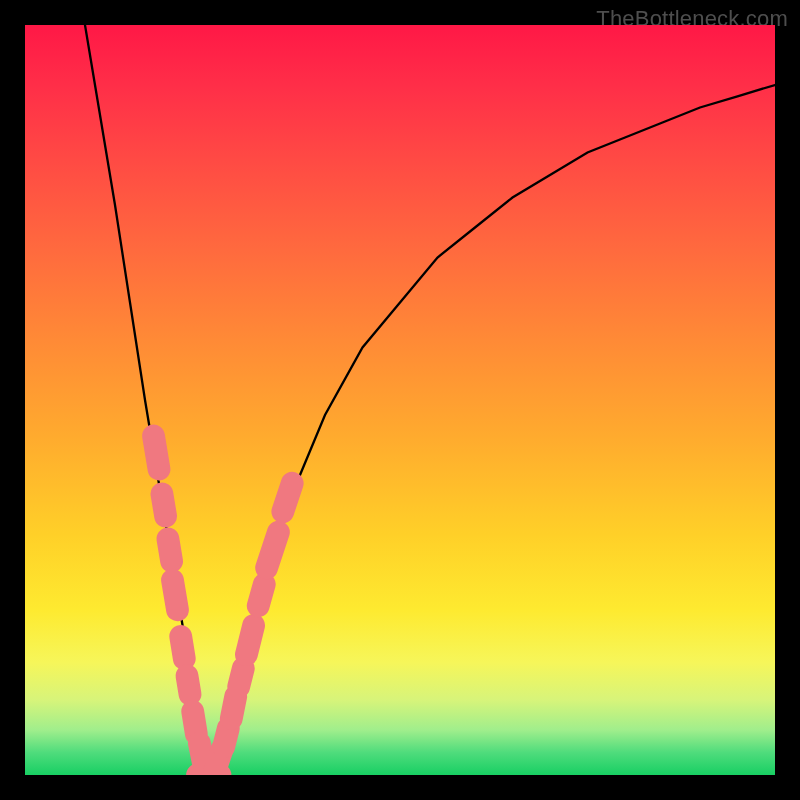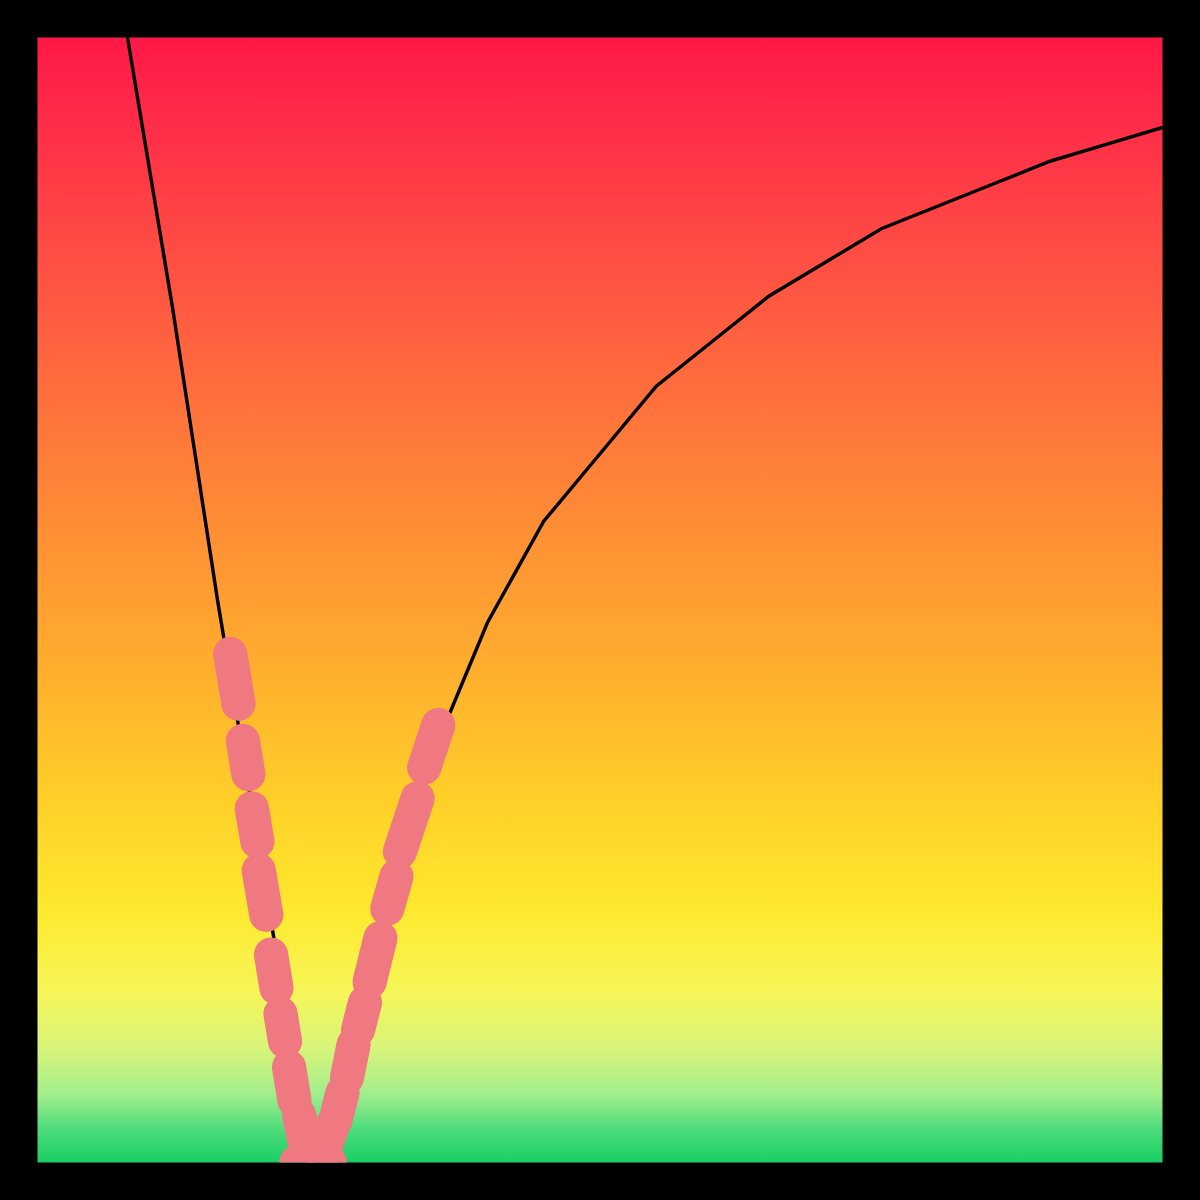--- a/index.html
+++ b/index.html
@@ -56,20 +56,21 @@
     top: 0;
     width: 750px;
     height: 750px;
   }
 </style>
 </head>
 <body>
 
 <div class="frame">
 
+  <div class="watermark">TheBottleneck.com</div>
 
   <div class="plot-area">
     <svg class="curves" viewBox="0 0 750 750" preserveAspectRatio="none">
       <path id="left-arm-path" fill="none" stroke-linecap="round" d="M60.0 0.0 L75.0 90.0 L90.0 180.0 L105.0 277.5 L120.0 375.0 L135.0 465.0 L150.0 555.0 L157.5 600.0 L165.0 645.0 L172.5 690.0 L180.0 727.5 L187.5 750.0" stroke="#000000" stroke-width="2.3"></path>
       <path id="right-arm-path" fill="none" stroke-linecap="round" d="M187.5 750.0 L195.0 727.5 L202.5 697.5 L210.0 660.0 L225.0 600.0 L240.0 547.5 L262.5 480.0 L300.0 390.0 L337.5 322.5 L375.0 277.5 L412.5 232.5 L450.0 202.5 L487.5 172.5 L525.0 150.0 L562.5 127.5 L600.0 112.5 L637.5 97.5 L675.0 82.5 L712.5 71.3 L750.0 60.0" stroke="#000000" stroke-width="2.3"></path>
       <g id="markers-group">
           <line x1="128.5" y1="410.9" x2="134.0" y2="444.1" stroke="#f07880" stroke-width="22.8" stroke-linecap="round"></line>
           <line x1="136.9" y1="468.9" x2="140.6" y2="491.1" stroke="#f07880" stroke-width="22.8" stroke-linecap="round"></line>
           <line x1="142.9" y1="513.9" x2="146.6" y2="536.1" stroke="#f07880" stroke-width="22.8" stroke-linecap="round"></line>
           <line x1="147.5" y1="555.2" x2="152.5" y2="584.8" stroke="#f07880" stroke-width="22.8" stroke-linecap="round"></line>

